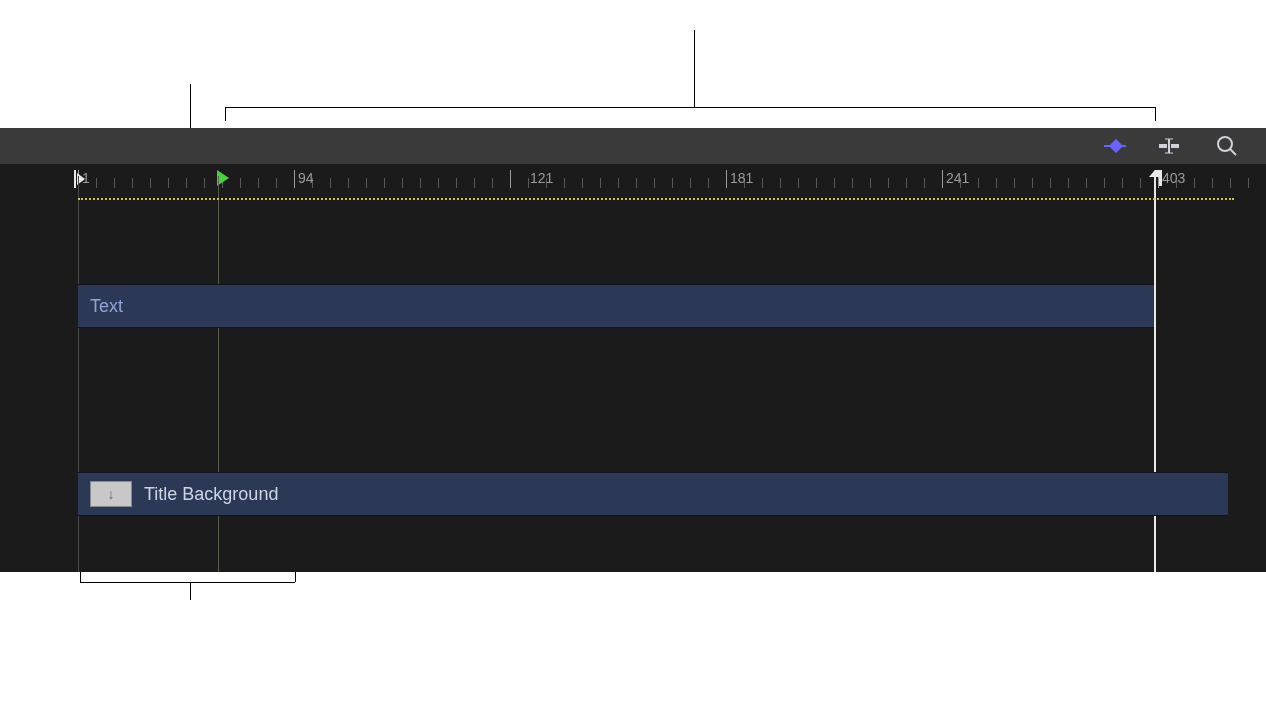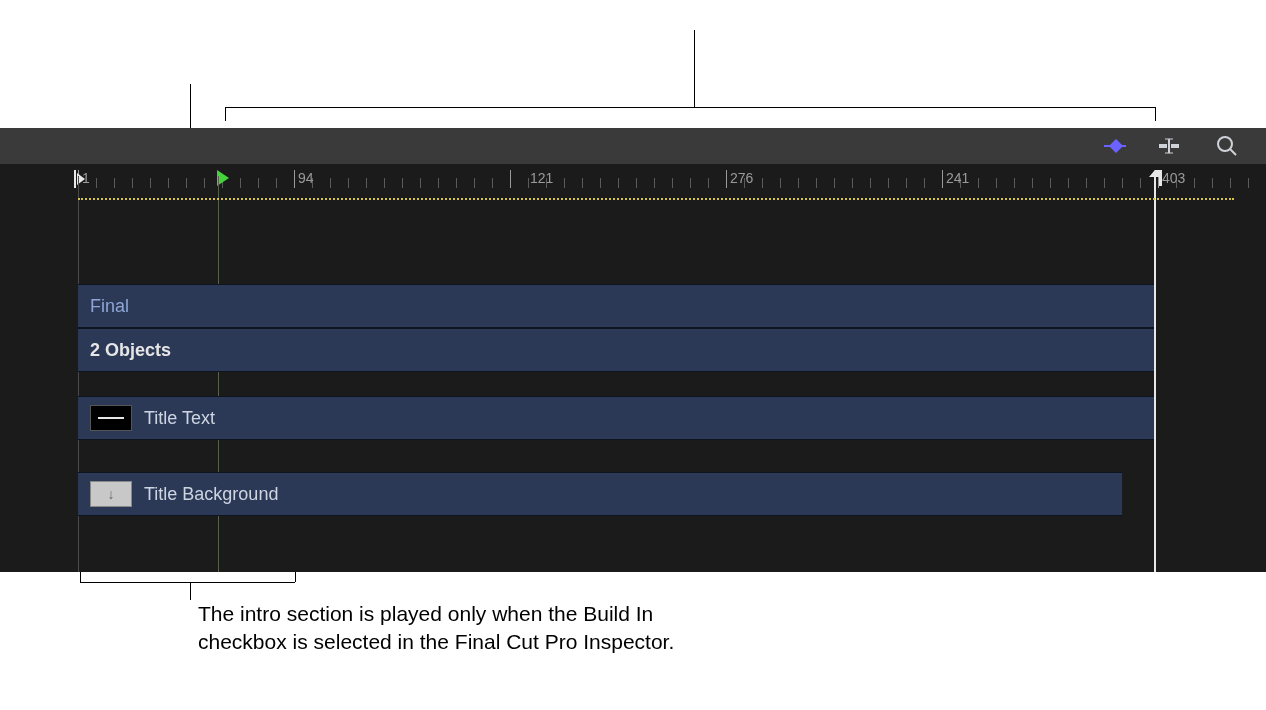--- a/index.html
+++ b/index.html
@@ -173,21 +173,20 @@
   }
 
 </style>
 </head>
 <body>
 
 <div id="stage">
 
 
 
-  <div class="ann-bottom">The intro section is played only when the Build In checkbox is selected in the Final Cut Pro Inspector.</div>
 
   <div class="line-v" style="left:190px; top:84px; height:93px;"></div>
 
   <div class="line-v" style="left:694px; top:30px; height:77px;"></div>
   <div class="line-h" style="left:225px; top:107px; width:930px;"></div>
   <div class="line-v" style="left:225px; top:107px; height:14px;"></div>
   <div class="line-v" style="left:1155px; top:107px; height:14px;"></div>
 
   <div class="line-h" style="left:80px; top:582px; width:215px;"></div>
   <div class="line-v" style="left:80px; top:572px; height:10px;"></div>
@@ -284,21 +283,21 @@
           <div class="tick-minor" style="left: 1062px;"></div>
           <div class="tick-major" style="left: 1080px;"></div>
           <div class="tick-minor" style="left: 1098px;"></div>
           <div class="tick-minor" style="left: 1116px;"></div>
           <div class="tick-minor" style="left: 1134px;"></div>
           <div class="tick-minor" style="left: 1152px;"></div>
           <div class="tick-minor" style="left: 1170px;"></div>
           <div class="tick-label" style="left: 0px;">1</div>
           <div class="tick-label" style="left: 216px;">94</div>
           <div class="tick-label" style="left: 432px; margin-left: 16px;">121</div>
-          <div class="tick-label" style="left: 648px;">276</div>
+          <div class="tick-label" style="left: 648px;">181</div>
           <div class="tick-label" style="left: 864px;">241</div>
           <div class="tick-label" style="left: 1080px;">403</div>
         </div>
     </div>
 
     <div class="play-start-marker" style="left:74px; top:42px;">
       <svg width="14" height="18" viewBox="0 0 14 18">
         <rect x="0" y="0" width="2" height="18" fill="#e8e8e8"></rect>
         <path d="M3 3 L11 9 L3 15 Z" fill="#e8e8e8"></path>
       </svg>
@@ -320,29 +319,22 @@
 
     <div class="vguide" style="left:78px; background:#4a4a4a;"></div>
 
     <div class="vguide" id="marker-guide" style="background: rgb(85, 96, 74); left: 218.4px;"></div>
 
     <div class="vguide" id="end-guide" style="background: rgb(232, 232, 232); width: 2px; left: 1154.4px;"></div>
 
     <div class="dotted-range" id="dotted-range" style="width: 1156.4px;"></div>
 
     <div class="track group-header" id="trk-group" style="width: 1076.4px;">
-      <span>Final</span>
-    </div>
-    <div class="track group-count" id="trk-count" style="width: 1076.4px;">
-      <span>2 Objects</span>
-    </div>
-    <div class="track title-text" id="trk-tt" style="width: 1076.4px;">
-      <div class="layer-thumb tt"></div>
-      <span>Title Text</span>
-    </div>
-    <div class="track title-bg" id="trk-tbg" style="width: 1044px;">
+      <span>Text</span>
+    </div>
+    <div class="track title-bg" id="trk-tbg" style="width: 1150px;">
       <div class="layer-thumb tbg"></div>
       <span>Title Background</span>
     </div>
 
   </div>
 
 </div>
 
 </body></html>

